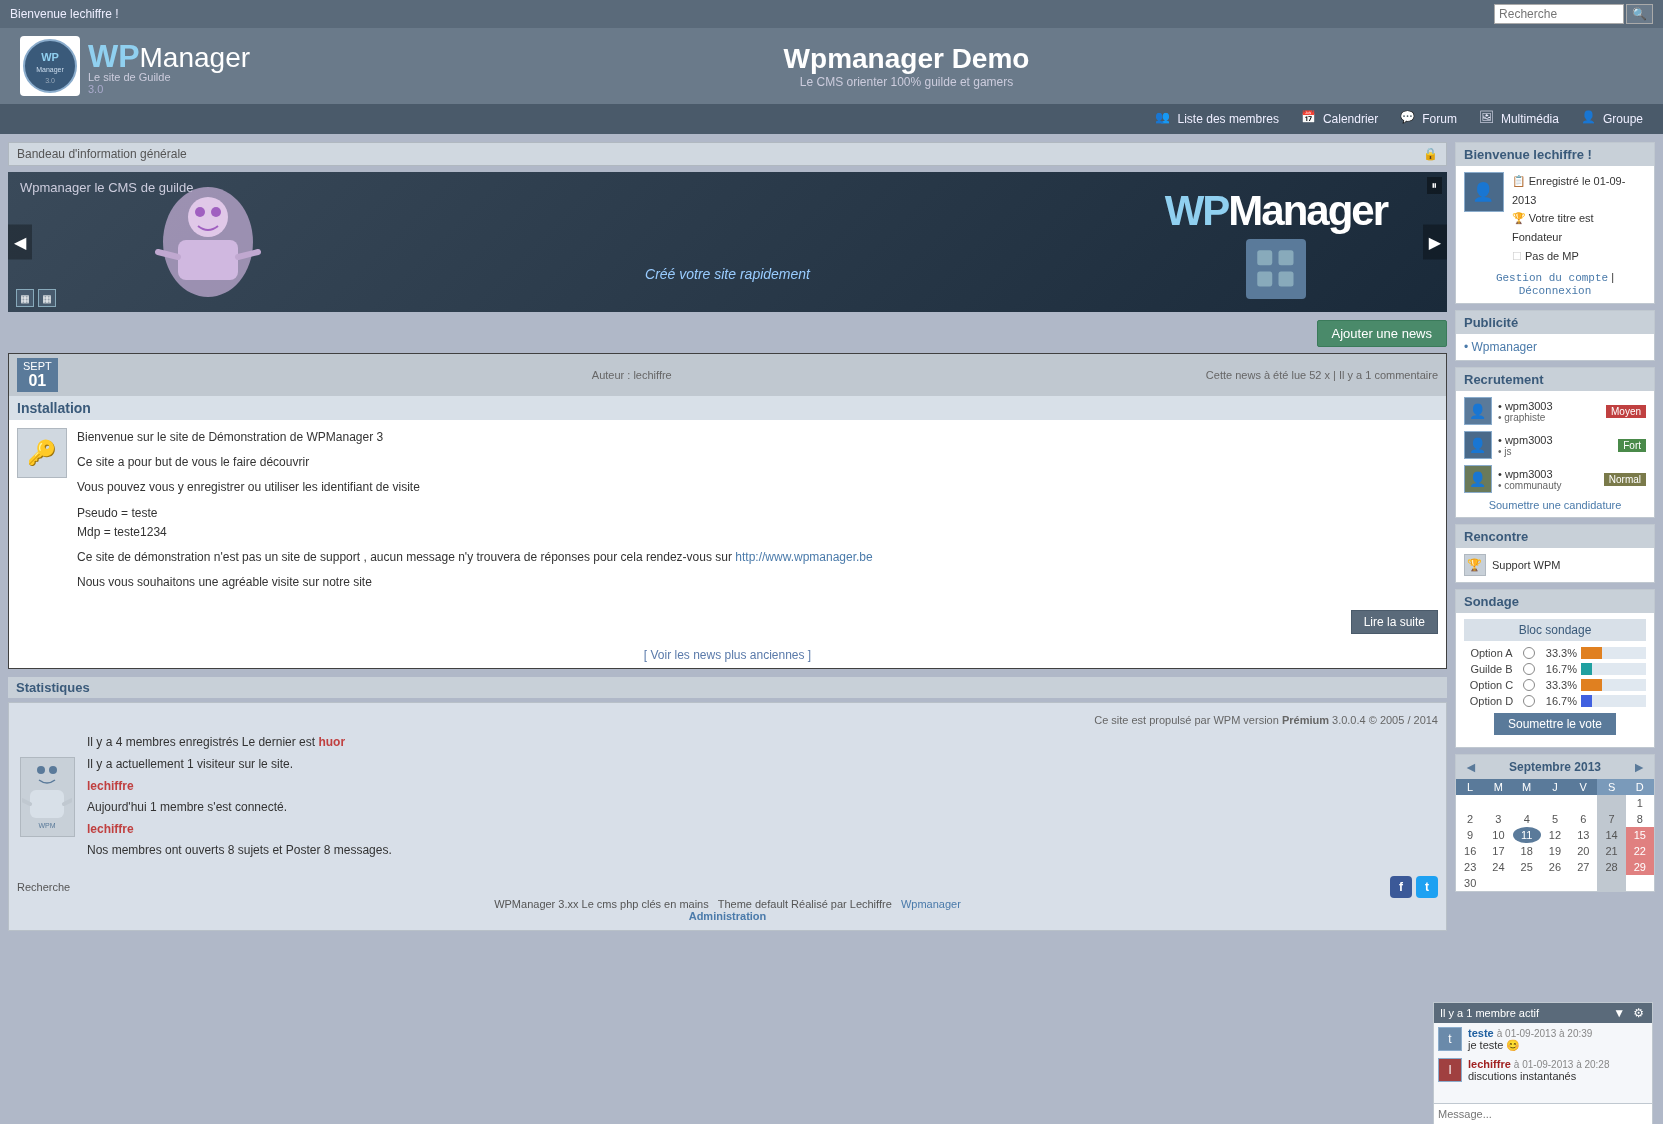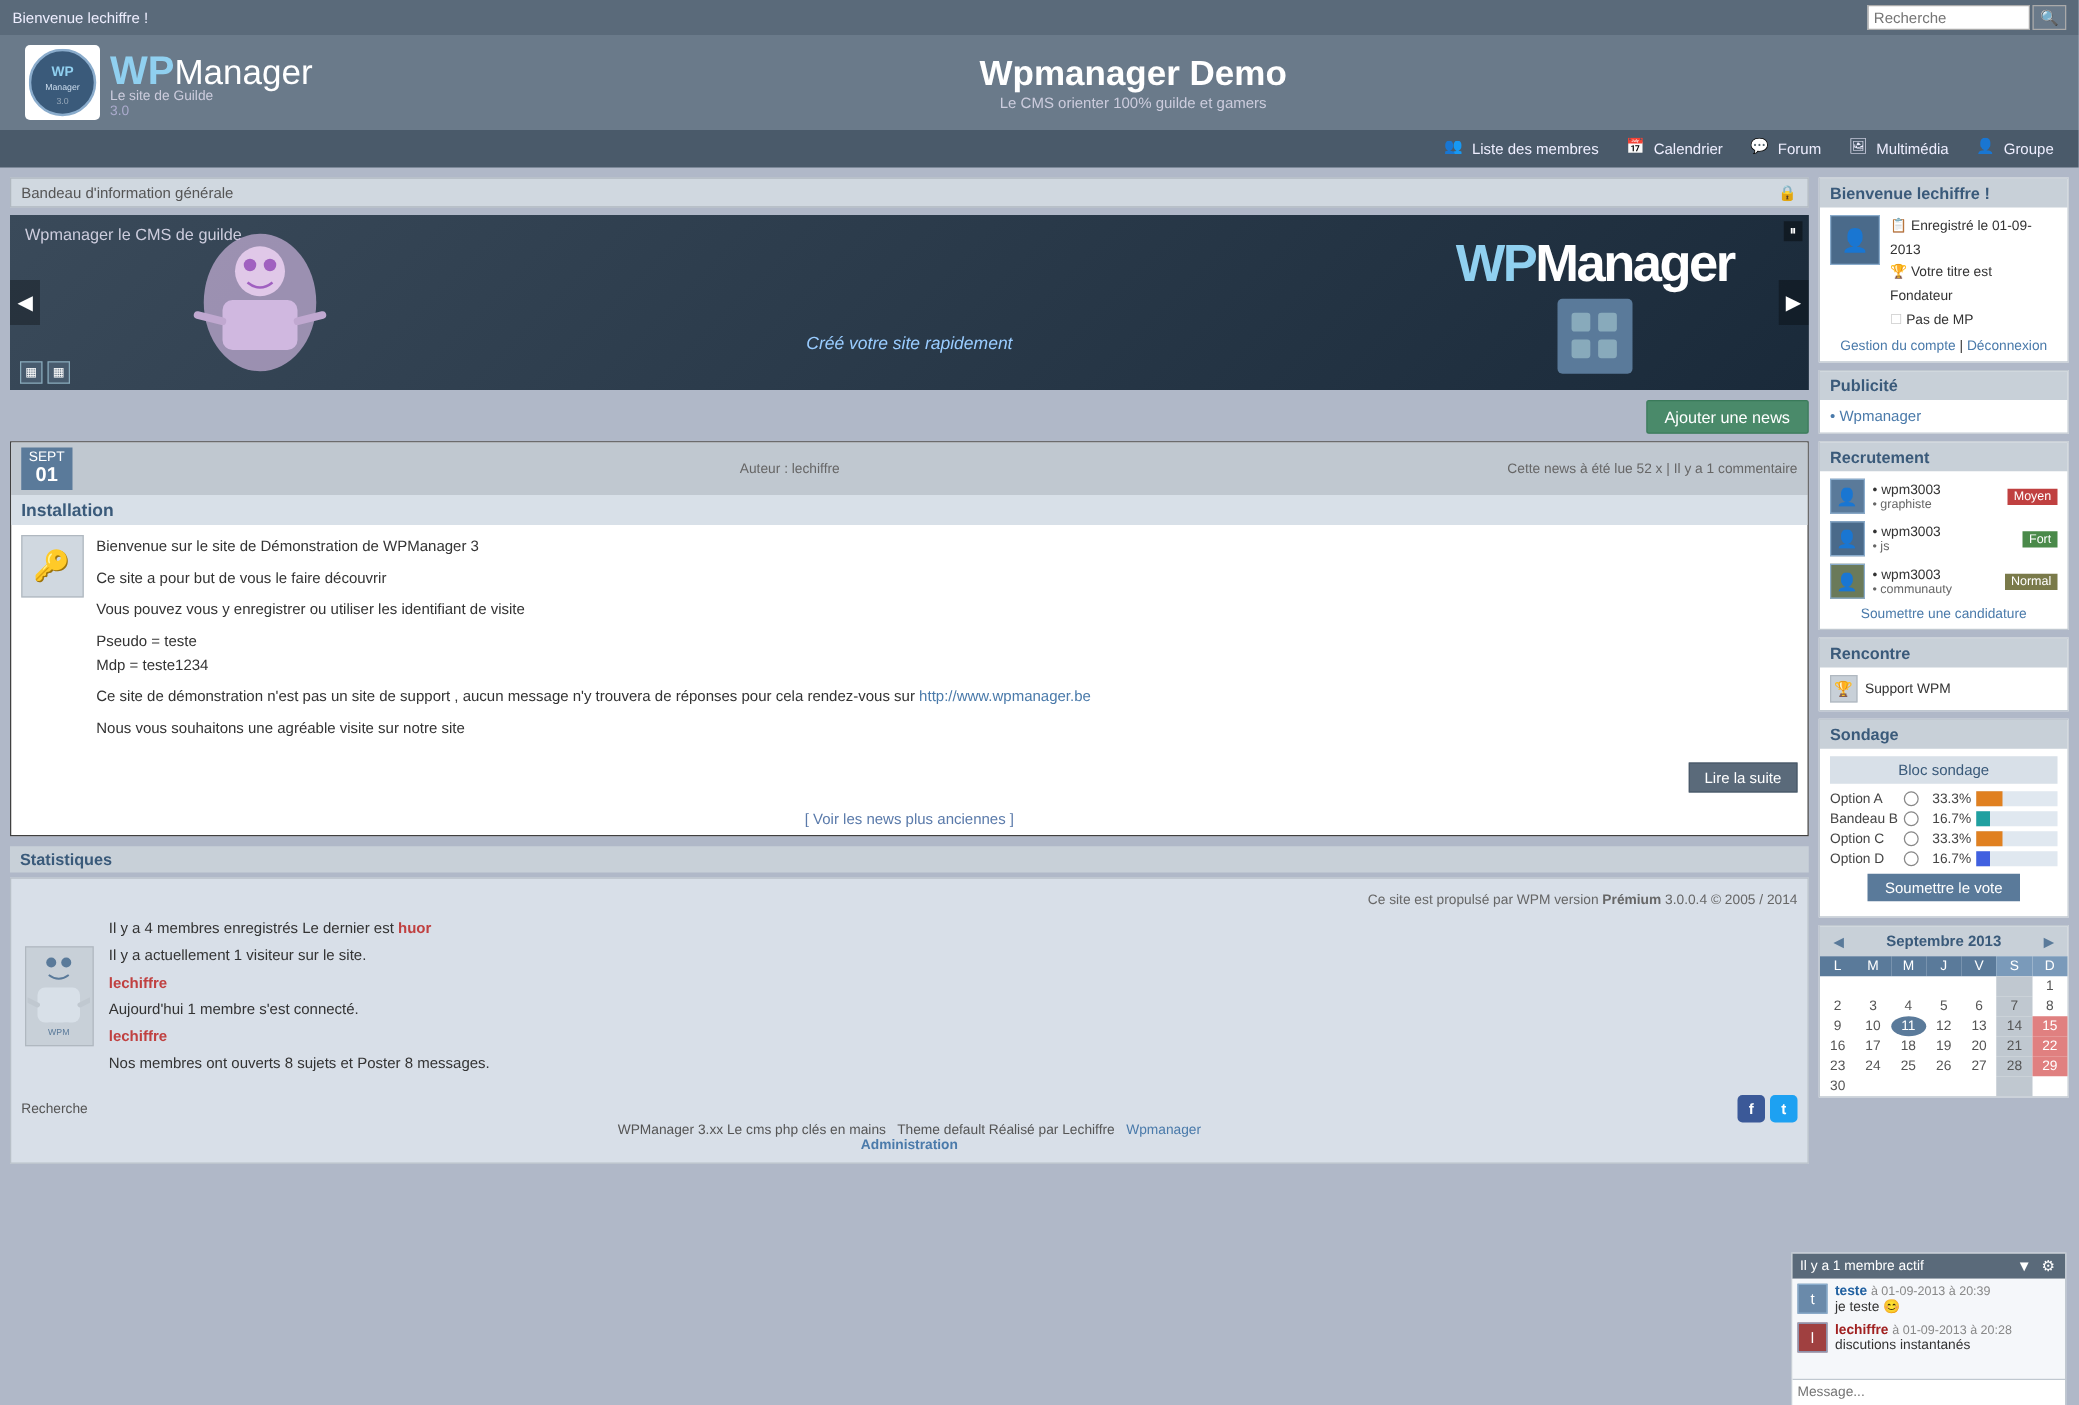--- a/index.html
+++ b/index.html
@@ -90,21 +90,21 @@
     #side-col { display: flex; flex-direction: column; gap: 6px; }
     .side-box { background: #fff; border: 1px solid #c0c8d0; }
     .side-box-header { background: #c8d0d8; padding: 4px 8px; font-size: 13px; font-weight: bold; color: #3a5a7a; display: flex; justify-content: space-between; align-items: center; }
     .side-box-body { padding: 6px 8px; }
 
     
     #welcome-user { display: flex; gap: 8px; }
     #welcome-avatar { width: 40px; height: 40px; background: #4a6a8a; border: 1px solid #8aaccc; display: flex; align-items: center; justify-content: center; color: #fff; font-size: 18px; flex-shrink: 0; }
     #welcome-info { font-size: 11px; line-height: 1.7; }
     #welcome-actions { margin-top: 6px; text-align: center; font-size: 11px; }
-    #welcome-actions a { color: #4a7aaa; cursor: pointer; }
+    #welcome-actions a { color: #4a7aaa; cursor: pointer; font-family: Liberation Mono, monospace; }
 
     
     .pub-link { color: #4a7aaa; font-size: 12px; cursor: pointer; }
     .pub-link::before { content: "• "; }
 
     
     .recruit-item { display: flex; align-items: center; gap: 6px; margin-bottom: 6px; }
     .recruit-avatar { width: 28px; height: 28px; background: #5a7a9a; border: 1px solid #8aaccc; display: flex; align-items: center; justify-content: center; color: #fff; font-size: 14px; flex-shrink: 0; }
     .recruit-info { flex: 1; font-size: 11px; }
     .recruit-tag { font-size: 10px; color: #666; }
@@ -114,21 +114,21 @@
     .level-normal { background: #7a7a4a; }
     #soumettre { color: #4a7aaa; font-size: 11px; cursor: pointer; display: block; margin-top: 4px; text-align: center; }
 
     
     .rencontre-item { display: flex; align-items: center; gap: 6px; font-size: 11px; }
     .rencontre-icon { width: 22px; height: 22px; background: #c8d0d8; border: 1px solid #b0b8c0; display: flex; align-items: center; justify-content: center; font-size: 12px; }
 
     
     #sondage-title { text-align: center; font-weight: normal; font-size: 12px; color: #3a5a7a; padding: 4px 0; background: #d8e0e8; margin-bottom: 6px; }
     .poll-row { display: flex; align-items: center; gap: 4px; margin-bottom: 4px; }
-    .poll-label { width: 55px; font-size: 11px; text-align: left; color: #444; }
+    .poll-label { width: 55px; font-size: 11px; text-align: center; color: #444; }
     .poll-radio { width: 12px; height: 12px; border-radius: 50%; border: 1px solid #888; flex-shrink: 0; background: #fff; }
     .poll-pct { width: 38px; font-size: 11px; text-align: right; color: #444; }
     .poll-bar-wrap { flex: 1; height: 12px; background: #e0e8f0; }
     .poll-bar { height: 100%; }
     .poll-bar-orange { background: #e08020; }
     .poll-bar-teal { background: #20a0a0; }
     .poll-bar-blue { background: #4060e0; }
     #soumettre-vote { background: #5a7a9a; color: #fff; border: none; padding: 4px 14px; cursor: pointer; font-size: 12px; margin: 6px auto; display: block; }
 
     
@@ -459,21 +459,21 @@
         <div class="poll-row">
           <span class="poll-label">Option A</span>
           <div class="poll-radio"></div>
           <span class="poll-pct">33.3%</span>
           <div class="poll-bar-wrap">
             <div class="poll-bar poll-bar-orange" style="width:33%;"></div>
           </div>
         </div>
 
         <div class="poll-row">
-          <span class="poll-label">Bandeau B</span>
+          <span class="poll-label">Guilde B</span>
           <div class="poll-radio"></div>
           <span class="poll-pct">16.7%</span>
           <div class="poll-bar-wrap">
             <div class="poll-bar poll-bar-teal" style="width:17%;"></div>
           </div>
         </div>
 
         <div class="poll-row">
           <span class="poll-label">Option C</span>
           <div class="poll-radio"></div>

